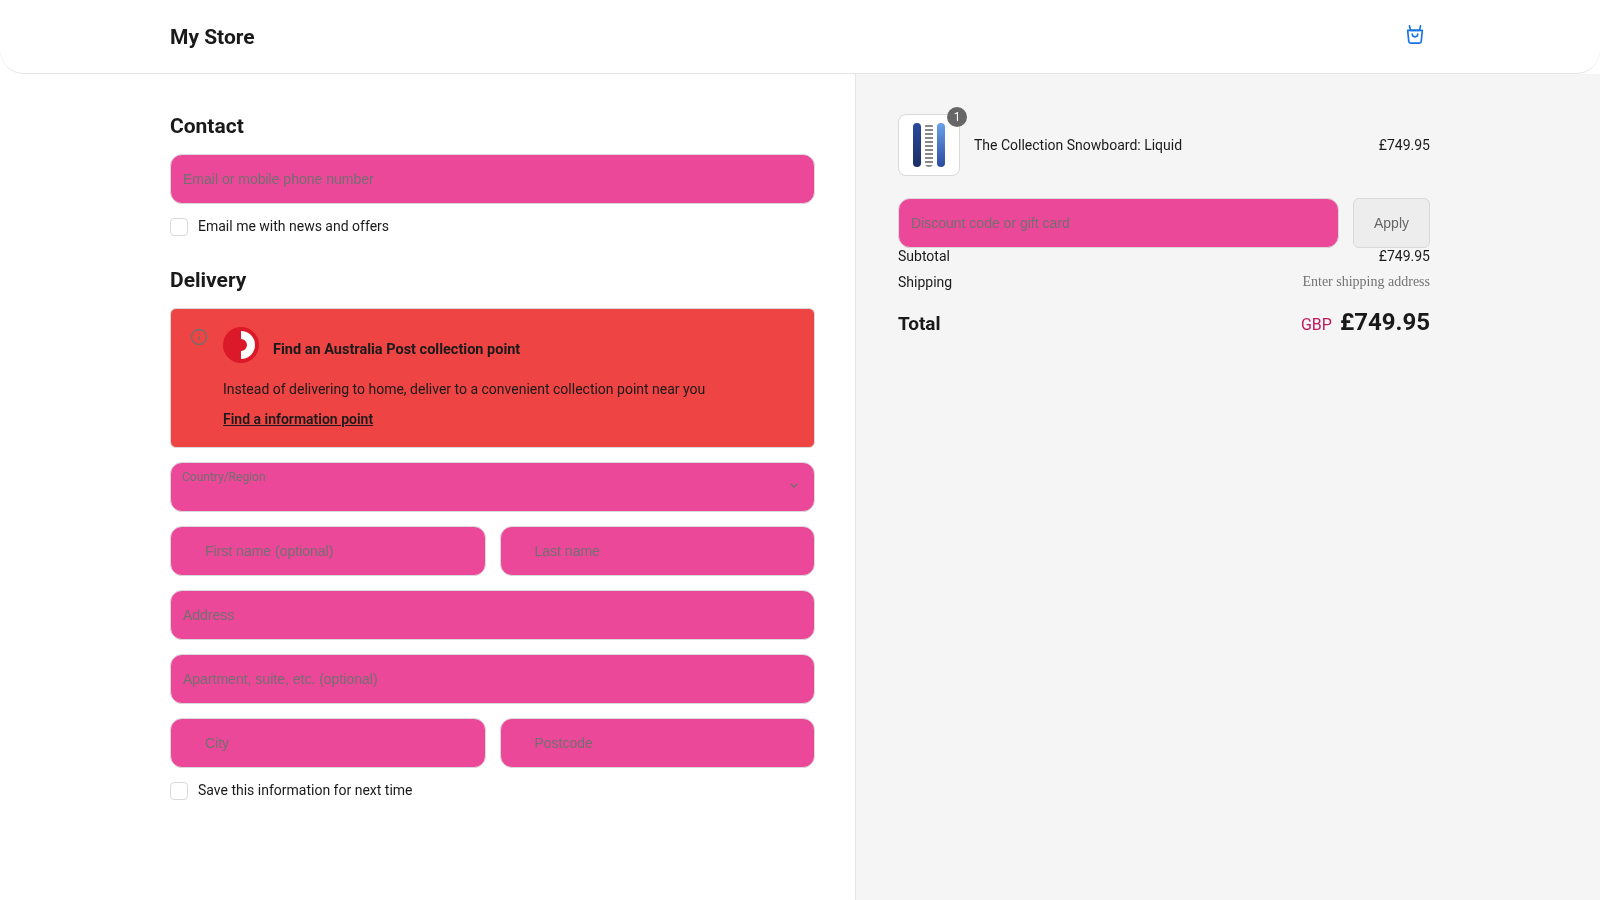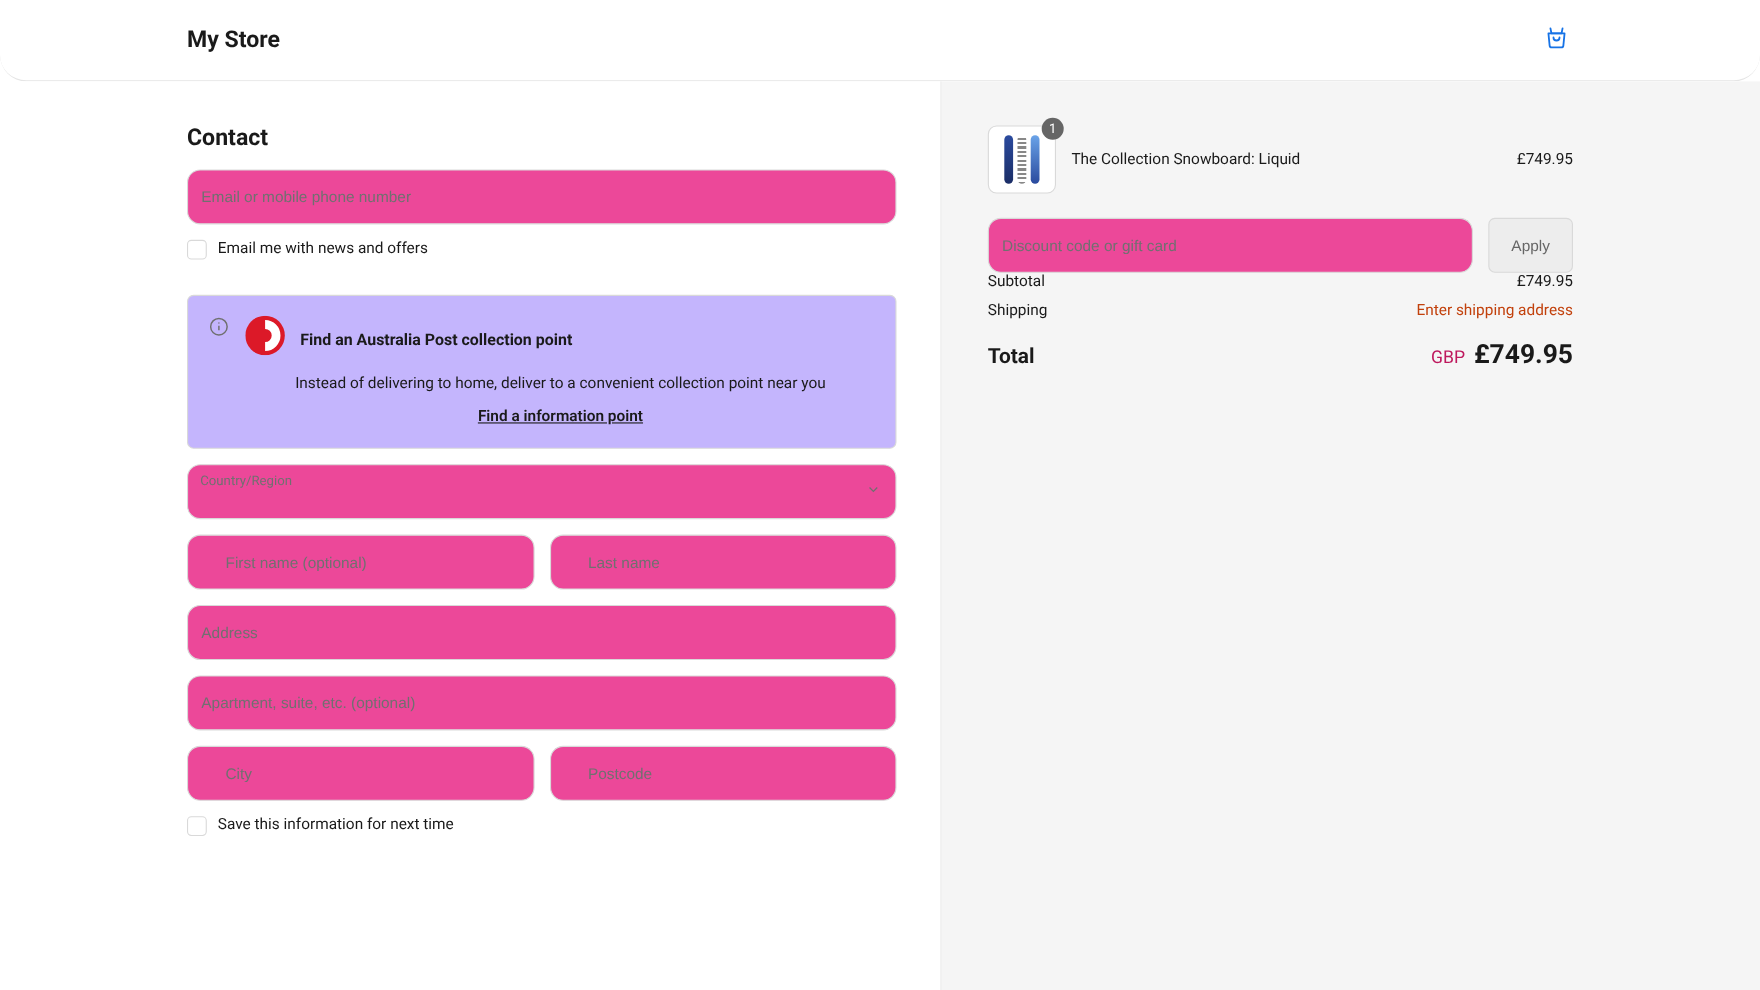--- a/index.html
+++ b/index.html
@@ -103,26 +103,25 @@
     width: 18px; height: 18px;
     border: 1px solid #d9d9d9;
     border-radius: 4px;
     appearance: none;
     cursor: pointer;
     background: #fff;
   }
 
   .notice {
     border: 1px solid #d9d9d9;
-    background: #c4b5fd;
+    background: #ef4444;
     border-radius: 6px;
     padding: 18px 18px 20px 18px;
     display: flex;
     gap: 14px;
-    text-align: center;
   }
   .notice .info-icon {
     flex: 0 0 20px;
     color: #707070;
   }
   .notice .ap-logo {
     flex: 0 0 36px;
     height: 36px;
   }
   .notice-body { flex: 1; }
@@ -189,21 +188,21 @@
     border-radius: 6px;
     background: #ededed;
     color: #666;
     font-size: 14px;
     font-weight: 500;
     cursor: pointer;
   }
 
   .sum { display: flex; flex-direction: column; gap: 10px; }
   .sum-row { display: flex; justify-content: space-between; font-size: 14px; }
-  .sum-row .muted { color: #c2410c; }
+  .sum-row .muted { color: #737373; font-family: Liberation Serif, serif; }
   .total-row {
     display: flex; justify-content: space-between; align-items: baseline;
     margin-top: 8px;
   }
   .total-label { font-size: 19px; font-weight: 700; }
   .total-value { display: flex; align-items: baseline; gap: 8px; }
   .currency { font-size: 16px; color: #be185d; }
   .total-amount { font-size: 24px; font-weight: 700; }
 </style>
 </head>
@@ -230,20 +229,21 @@
       <div class="stack">
         <input class="field" type="text" placeholder="Email or mobile phone number" style="">
         <label class="check-row">
           <input type="checkbox" style="">
           <span>Email me with news and offers</span>
         </label>
       </div>
     </div>
 
     <div class="section">
+      <h2 class="section-title">Delivery</h2>
 
       <div class="stack">
         <div class="notice">
           <span class="info-icon">
             <svg width="20" height="20" viewBox="0 0 24 24" fill="none" stroke="currentColor" stroke-width="1.6">
               <circle cx="12" cy="12" r="9"></circle>
                 <line x1="12" y1="11" x2="12" y2="16"></line>
                 <circle cx="12" cy="8" r="0.8" fill="currentColor" stroke="none"></circle>
             </svg>
           </span>

